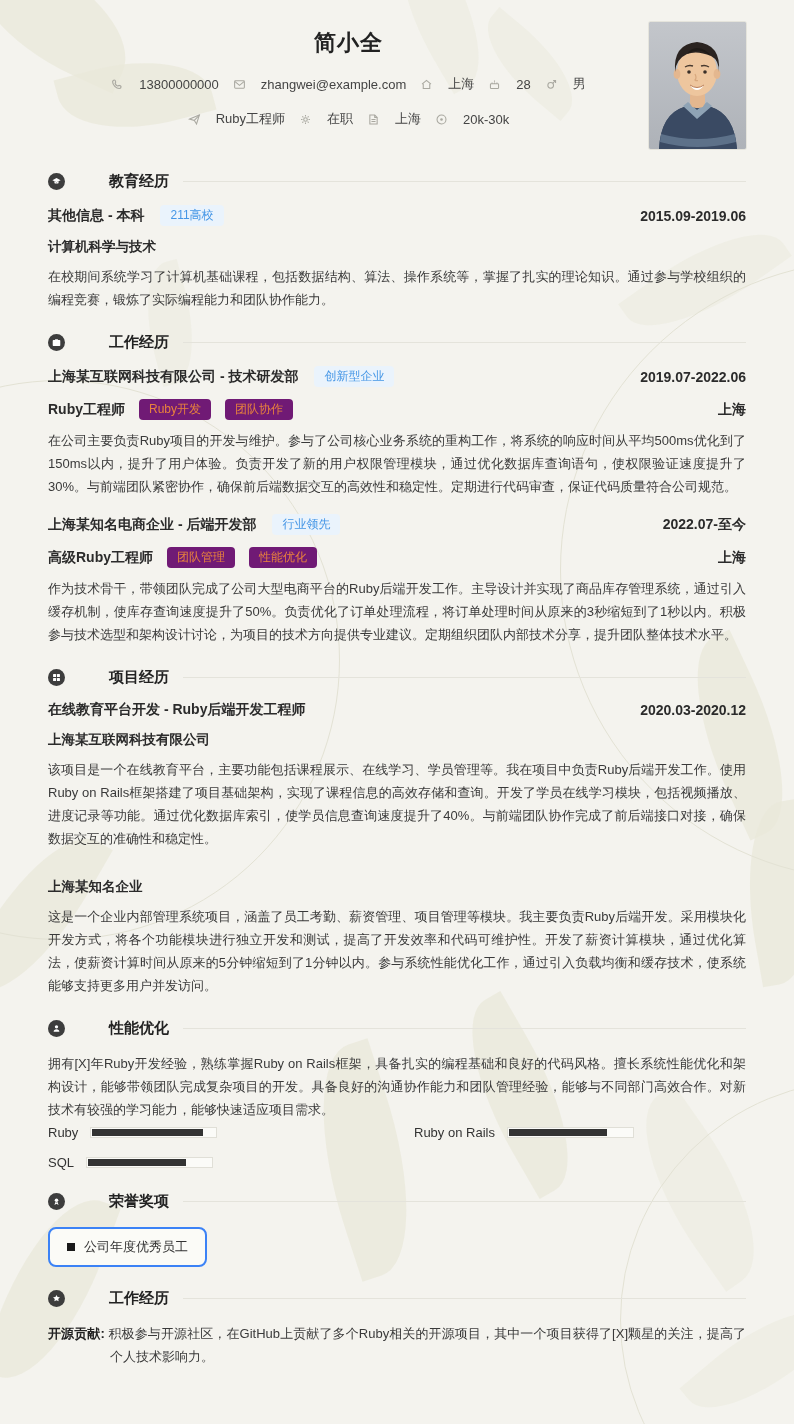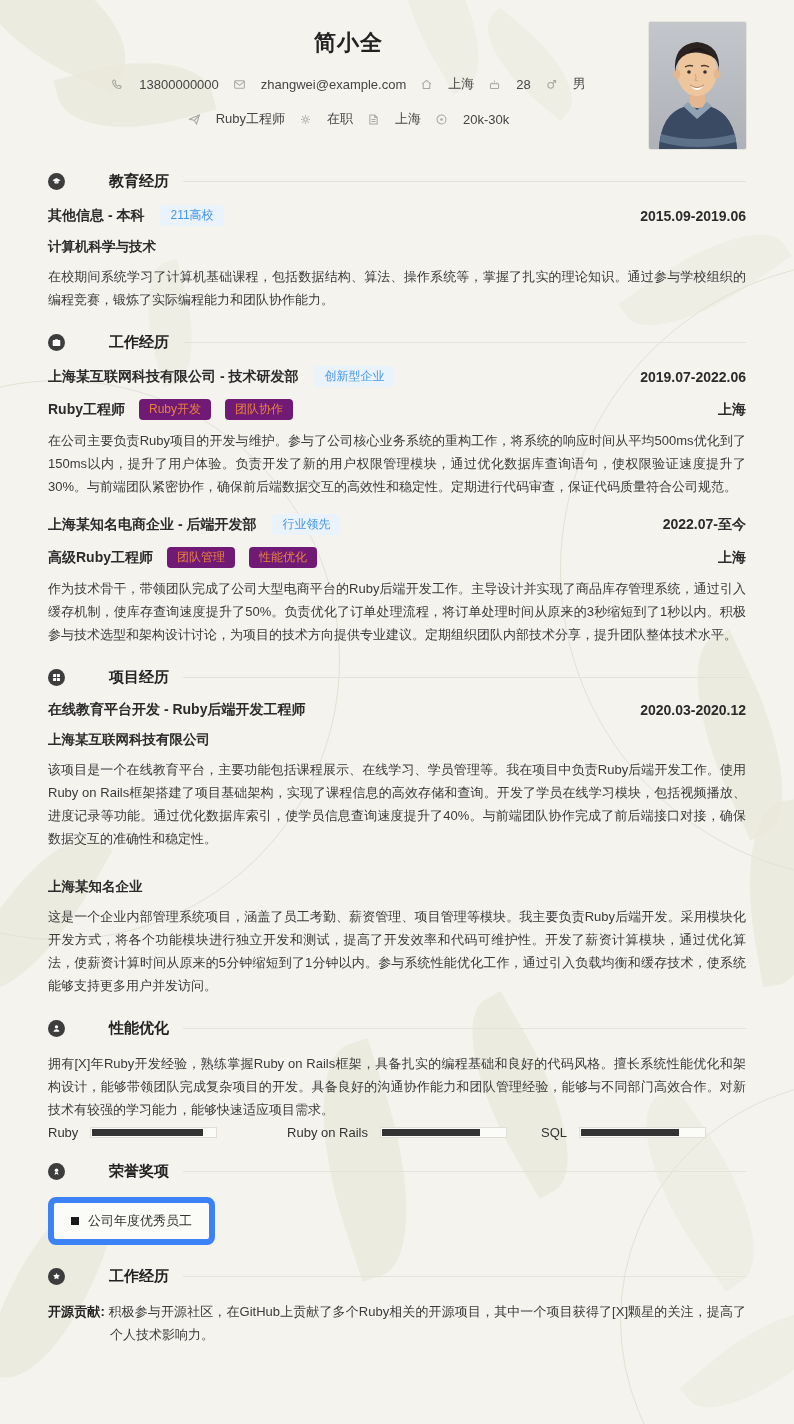--- a/index.html
+++ b/index.html
@@ -38,28 +38,28 @@
   .row-left { display:flex; align-items:center; }
   .strong { font-size:14px; font-weight:bold; color:#2b2b2b; }
   .sub-strong { font-size:13.5px; font-weight:bold; color:#2b2b2b; margin-top:12px; }
   .tag { font-size:12px; padding:2px 10px; border-radius:4px; margin-left:16px; font-weight:normal; }
   .tag.blue { background:#eaf3fc; color:#4596e6; }
   .tag.orange { background:#701a75; color:#e8823d; }
   .desc { font-size:13px; line-height:23px; color:#3a3a3a; margin-top:9px; text-align:justify; }
   .gap16 { height:16px; }
 
   
-  .skills-grid { display:grid; grid-template-columns:1fr 1fr 1fr; column-gap:34px; row-gap:15px; margin-top:4px; }
+  .skills-grid { display:grid; grid-template-columns:1fr 1fr; column-gap:34px; row-gap:15px; margin-top:4px; }
   .skill { display:flex; align-items:center; }
   .skill-name { font-size:13px; color:#333; margin-right:12px; white-space:nowrap; }
   .skill-track { width:127px; height:11px; background:#fbfbf8; border:1px solid #e0dfd7; display:inline-flex; align-items:center; padding:1px; }
   .skill-fill { display:block; height:7px; background:#333; }
 
   
-  .award-box { display:inline-flex; align-items:center; gap:9px; border:6px solid #3b82f6; background:#fbfbf7; border-radius:8px; padding:9px 17px; font-size:13px; color:#333; margin-top:2px; }
+  .award-box { display:inline-flex; align-items:center; gap:9px; border:2px solid #3b82f6; background:#fbfbf7; border-radius:8px; padding:9px 17px; font-size:13px; color:#333; margin-top:2px; }
   .award-bullet { width:8px; height:8px; background:#1a1a1a; display:inline-block; }
 
   
   .other-line { font-size:13px; line-height:23px; color:#3a3a3a; padding-left:62px; text-indent:-62px; margin-top:9px; text-align:justify; }
   .other-label { font-weight:bold; color:#222; }
 </style>
 </head>
 <body>
 
 <div class="page">

